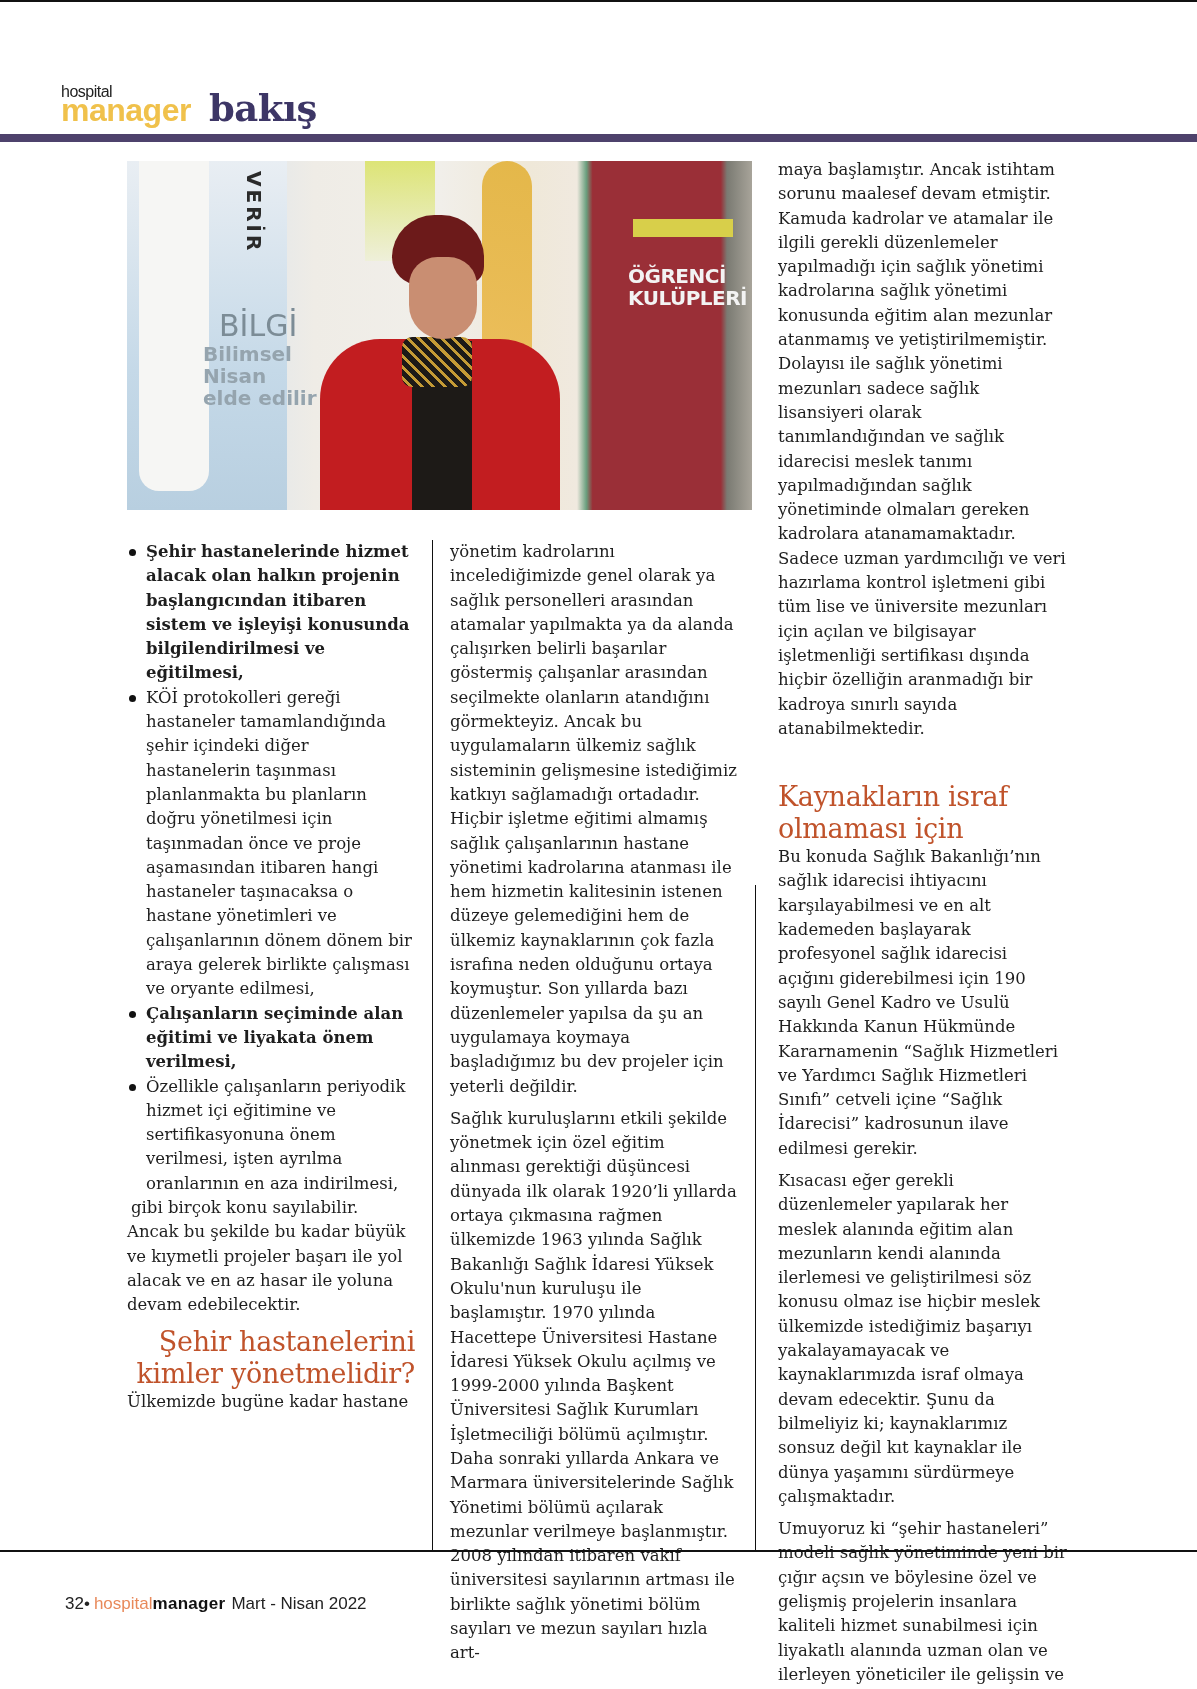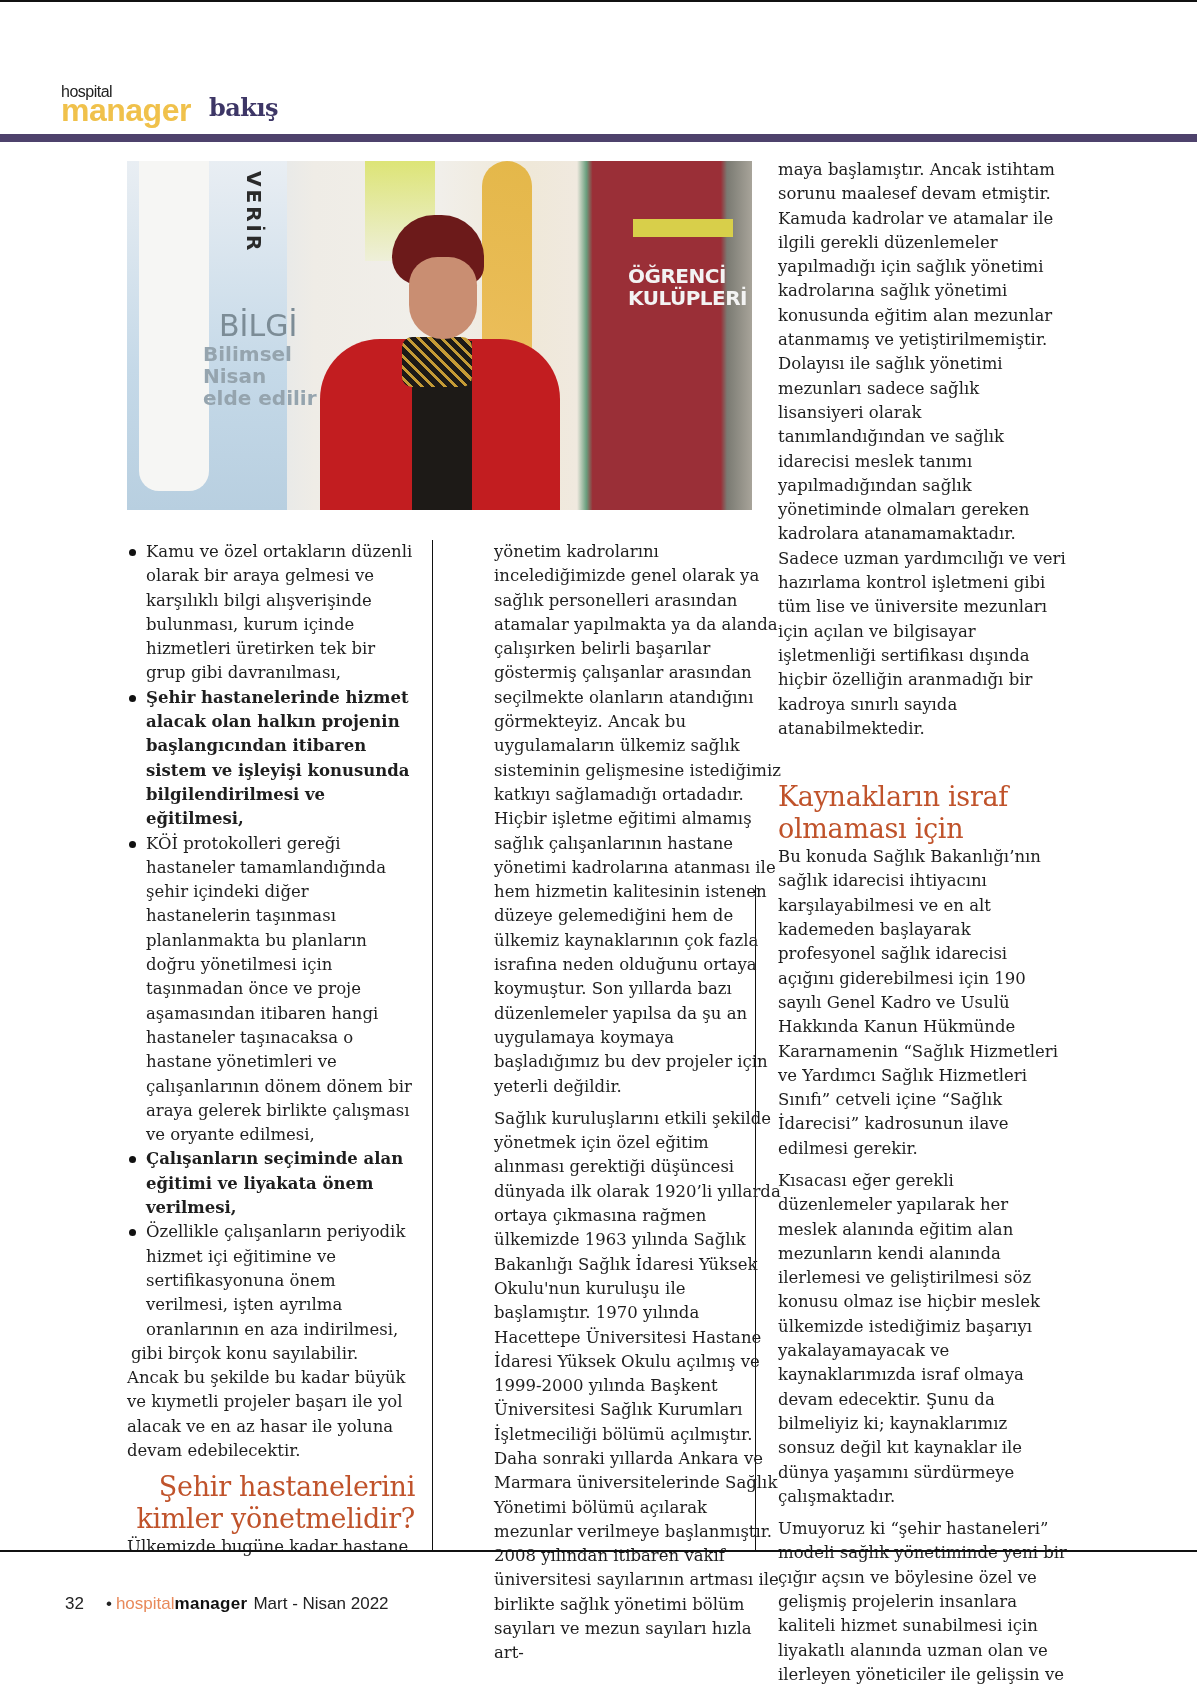--- a/index.html
+++ b/index.html
@@ -5,21 +5,21 @@
   * { box-sizing: border-box; margin: 0; padding: 0; }
   html, body { width: 1197px; height: 1689px; background: #ffffff; overflow: hidden; }
   body { position: relative; font-family: "DejaVu Serif", "Liberation Serif", serif; color: #1e1e1e; }
 
   .top-border { position: absolute; left: 0; top: 0; width: 1197px; height: 2px; background: #111; }
 
   .masthead { position: absolute; left: 61px; top: 84px; height: 50px; }
   .brand { position: absolute; left: 0; top: 0; width: 140px; height: 46px; }
   .brand-hospital { position: absolute; left: 0; top: 0; font-family: "Liberation Sans", sans-serif; font-size: 16px; letter-spacing: -0.5px; color: #222; line-height: 16px; }
   .brand-manager { position: absolute; left: 0; top: 10px; font-family: "Liberation Sans", sans-serif; font-weight: bold; font-size: 32px; letter-spacing: -0.5px; color: #f0c14b; line-height: 32px; }
-  .section-name { position: absolute; left: 148px; top: 4px; font-family: "DejaVu Serif", serif; font-weight: bold; font-size: 24px; color: #3d3666; line-height: 40px; letter-spacing: -0.5px; }
+  .section-name { position: absolute; left: 148px; top: 4px; font-family: "DejaVu Serif", serif; font-weight: bold; font-size: 37px; color: #3d3666; line-height: 40px; letter-spacing: -0.5px; }
 
   .purple-bar { position: absolute; left: 0; top: 134px; width: 1197px; height: 8px; background: #4e426c; }
 
   .photo { position: absolute; left: 127px; top: 161px; width: 625px; height: 349px; overflow: hidden;
     background: linear-gradient(90deg, #c8d8e6 0%, #dfe6ec 18%, #efece6 30%, #f1efea 50%, #efe8d8 64%, #f0e9df 72%, #6a9f7e 73.5%, #9a2f37 74.5%, #9a2f37 95%, #7a7a72 96%, #a8a49a 100%); }
   .photo .panel-left { position: absolute; left: 0; top: 0; width: 160px; height: 349px; background: linear-gradient(180deg, #e9eef3, #c5d9e8 60%, #b8cfe0); }
   .photo .coat { position: absolute; left: 12px; top: 0; width: 70px; height: 330px; background: #f6f6f4; border-radius: 0 0 20px 20px; }
   .photo .txt-verir { position: absolute; left: 115px; top: 10px; writing-mode: vertical-rl; font-family: "DejaVu Sans", sans-serif; font-weight: bold; font-size: 20px; color: #2a2a2a; letter-spacing: 3px; }
   .photo .txt-bilgi { position: absolute; left: 92px; top: 150px; font-family: "DejaVu Sans", sans-serif; font-weight: normal; font-size: 30px; color: #7c8c96; line-height: 30px; }
   .photo .txt-bilimsel { position: absolute; left: 76px; top: 182px; font-family: "DejaVu Sans", sans-serif; font-weight: bold; font-size: 20px; color: #95a4ae; line-height: 22px; }
@@ -29,21 +29,21 @@
   .photo .poster-band { position: absolute; left: 506px; top: 58px; width: 100px; height: 18px; background: #d8cf4a; }
   .photo .hair { position: absolute; left: 265px; top: 54px; width: 92px; height: 70px; background: #6c1a1a; border-radius: 46px 46px 20px 30px; }
   .photo .face { position: absolute; left: 282px; top: 96px; width: 68px; height: 82px; background: #c98e72; border-radius: 30px 30px 36px 36px; }
   .photo .jacket { position: absolute; left: 193px; top: 178px; width: 240px; height: 180px; background: #c21d20; border-radius: 60px 60px 0 0; }
   .photo .blouse { position: absolute; left: 285px; top: 180px; width: 60px; height: 175px; background: #1d1a17; }
   .photo .scarf { position: absolute; left: 275px; top: 176px; width: 70px; height: 50px; background: repeating-linear-gradient(45deg, #1d1a17 0 5px, #c59b35 5px 8px); border-radius: 10px; }
 
   .col { position: absolute; font-size: 16.5px; line-height: 24.3px; color: #1e1e1e; }
   .col p { margin: 0; }
   .col-left { left: 127px; top: 540px; width: 288px; }
-  .col-mid { left: 450px; top: 540px; width: 290px; margin-left: 44px; }
+  .col-mid { left: 450px; top: 540px; width: 290px; }
   .col-right { left: 778px; top: 158px; width: 290px; }
 
   .bullets { list-style: none; }
   .bullets li { position: relative; padding-left: 19px; }
   .bullets li::before { content: ""; position: absolute; left: 2px; top: 9px; width: 7px; height: 7px; border-radius: 50%; background: #111; }
   .bullets li.bold { font-weight: bold; }
 
   .indent-line { padding-left: 4px; }
   .para-gap { margin-top: 8px !important; }
 
@@ -52,21 +52,21 @@
   .headline-right { margin-top: 40px; }
 
   .end-mark { display: inline-block; width: 13px; height: 13px; background: #111; margin-left: 6px; vertical-align: -1px; }
 
   .vrule { position: absolute; width: 1px; background: #111; }
   .vrule-1 { left: 432px; top: 540px; height: 1010px; }
   .vrule-2 { left: 755px; top: 885px; height: 665px; }
   .hrule { position: absolute; left: 0; top: 1550px; width: 1197px; height: 1.5px; background: #111; }
 
   .footer { position: absolute; left: 65px; top: 1593px; font-family: "Liberation Sans", sans-serif; font-size: 17px; line-height: 22px; color: #222; white-space: nowrap; }
-  .footer .page-no { margin-right: 22px; }
+  .footer .page-no { margin-right: 0; }
   .footer .dot { margin-right: 4px; }
   .footer .f-hospital { color: #e8895a; }
   .footer .f-manager { font-weight: bold; color: #111; letter-spacing: 0.3px; margin-right: 6px; }
 </style>
 </head>
 <body>
 
 <div class="top-border"></div>
 
 <header class="masthead">
@@ -94,21 +94,20 @@
   <div class="scarf"></div>
   <div class="hair"></div>
   <div class="face"></div>
 </figure>
 
 <div class="vrule vrule-1"></div>
 <div class="vrule vrule-2"></div>
 
 <section class="col col-left">
   <ul class="bullets">
-    <li>Kamu ve özel ortakların düzenli olarak bir araya gelmesi ve karşılıklı bilgi alışverişinde bulunması, kurum içinde hizmetleri üretirken tek bir grup gibi davranılması,</li>
     <li class="bold">Şehir hastanelerinde hizmet alacak olan halkın projenin başlangıcından itibaren sistem ve işleyişi konusunda bilgilendirilmesi ve eğitilmesi,</li>
     <li>KÖİ protokolleri gereği hastaneler tamamlandığında şehir içindeki diğer hastanelerin taşınması planlanmakta bu planların doğru yönetilmesi için taşınmadan önce ve proje aşamasından itibaren hangi hastaneler taşınacaksa o hastane yönetimleri ve çalışanlarının dönem dönem bir araya gelerek birlikte çalışması ve oryante edilmesi,</li>
     <li class="bold">Çalışanların seçiminde alan eğitimi ve liyakata önem verilmesi,</li>
     <li>Özellikle çalışanların periyodik hizmet içi eğitimine ve sertifikasyonuna önem verilmesi, işten ayrılma oranlarının en aza indirilmesi,</li>
   </ul>
   <p class="indent-line">gibi birçok konu sayılabilir.</p>
   <p>Ancak bu şekilde bu kadar büyük ve kıymetli projeler başarı ile yol alacak ve en az hasar ile yoluna devam edebilecektir.</p>
   <h2 class="headline headline-left">Şehir hastanelerini kimler yönetmelidir?</h2>
   <p>Ülkemizde bugüne kadar hastane</p>
 </section>

